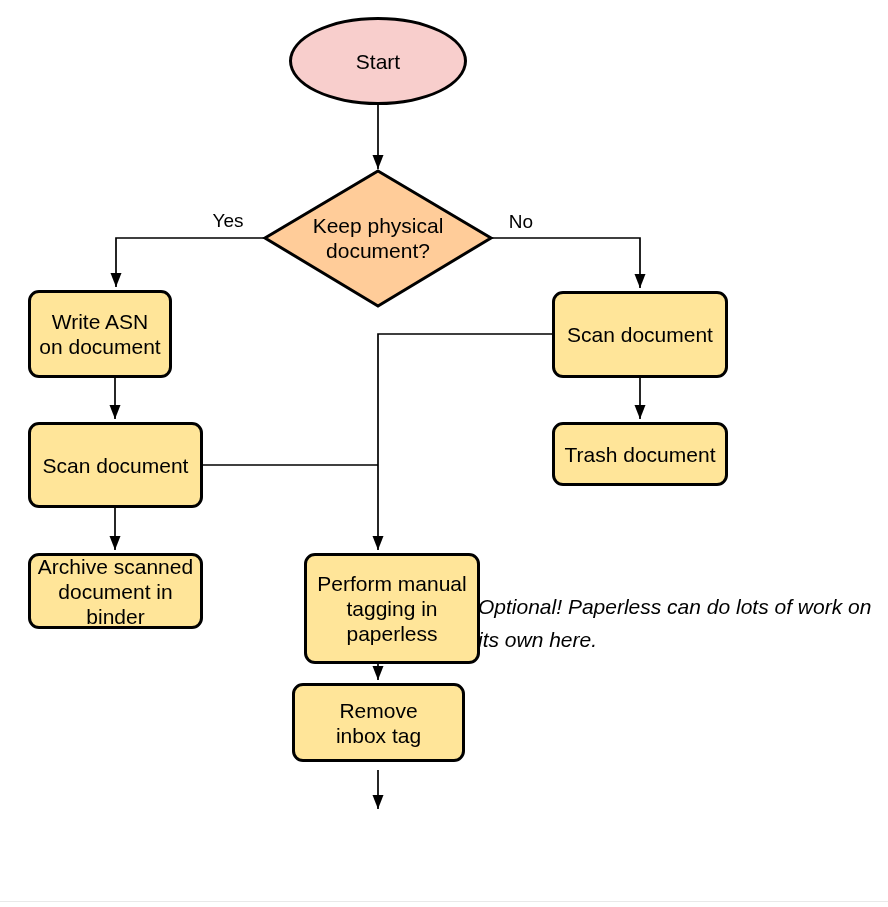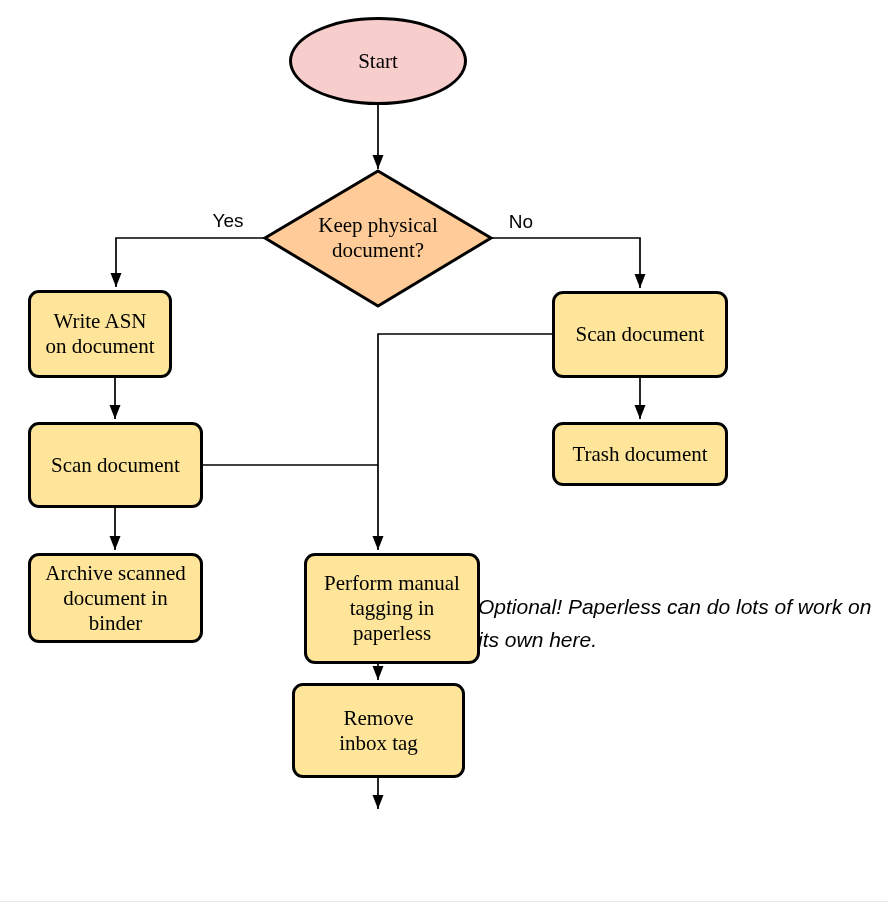--- a/index.html
+++ b/index.html
@@ -31,21 +31,20 @@
   .node {
     position: absolute;
     display: flex;
     align-items: center;
     justify-content: center;
     text-align: center;
     font-size: 21px;
     line-height: 25px;
     white-space: pre-line;
     box-sizing: border-box;
-    font-family: Liberation Serif, serif;
   }
   .process {
     background: #ffe599;
     border: 3px solid #000000;
     border-radius: 11px;
   }
   .terminator {
     background: #f8cecc;
     border: 3px solid #000000;
     border-radius: 50%;
@@ -109,34 +108,34 @@
 
   <div class="edge-label" style="left:200px; top:209px; width:56px;">Yes</div>
 
   <div class="edge-label" style="left:494px; top:210px; width:54px;">No</div>
 
   <div class="node process" style="left:28px; top:290px; width:144px; height:88px;">Write ASN
 on document</div>
 
   <div class="node process" style="left:28px; top:422px; width:175px; height:86px;">Scan document</div>
 
-  <div class="node process" style="left:28px; top:553px; width:175px; height:90px;">Archive scanned
+  <div class="node process" style="left:28px; top:553px; width:175px; height:76px;">Archive scanned
 document in
 binder</div>
 
   <div class="node process" style="left:552px; top:291px; width:176px; height:87px;">Scan document</div>
 
   <div class="node process" style="left:552px; top:422px; width:176px; height:64px;">Trash document</div>
 
   <div class="node process" style="left:304px; top:553px; width:176px; height:111px;">Perform manual
 tagging in
 paperless</div>
 
   <div class="annotation" style="left:478px; top:590px; width:406px;">Optional! Paperless can do lots of work on
 its own here.</div>
 
-  <div class="node process" style="left:292px; top:683px; width:173px; height:95px;">Remove
+  <div class="node process" style="left:292px; top:683px; width:173px; height:79px;">Remove
 inbox tag</div>
 
 
   <div class="bottom-rule"></div>
 
 </div>
 
 </body></html>

